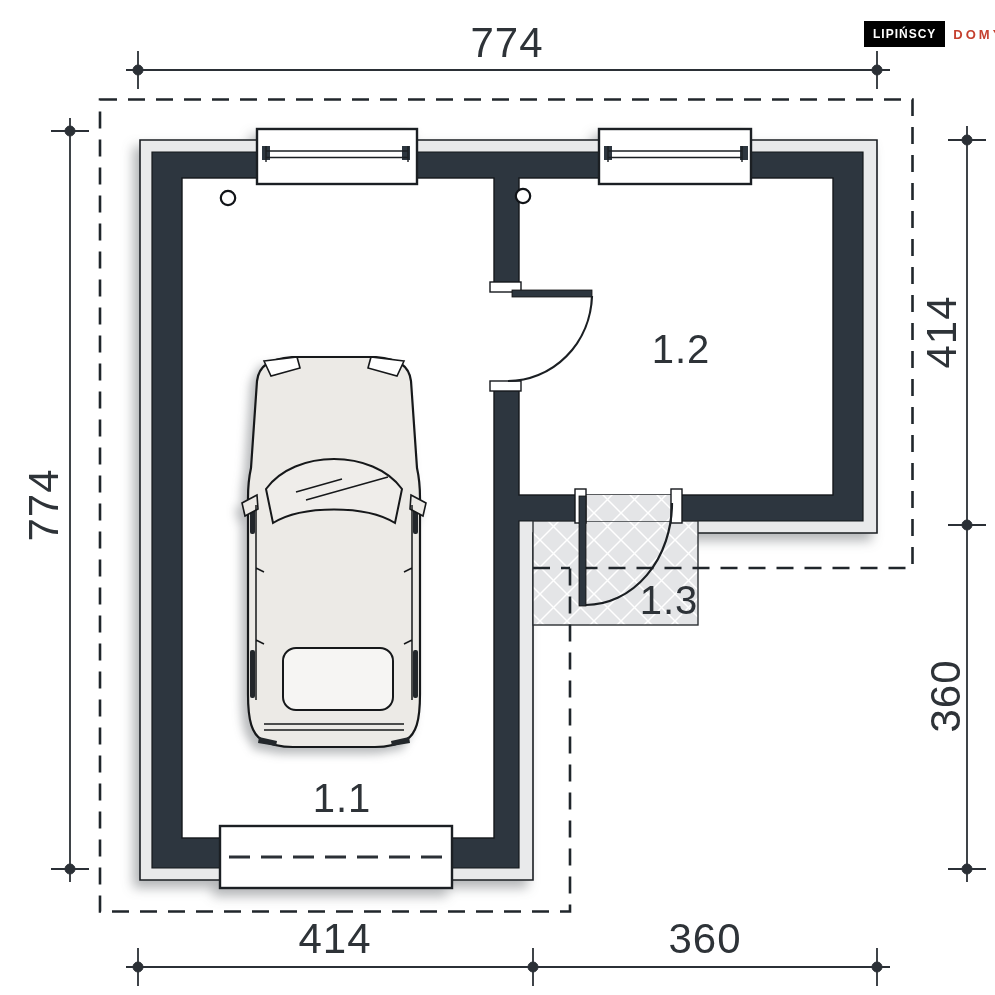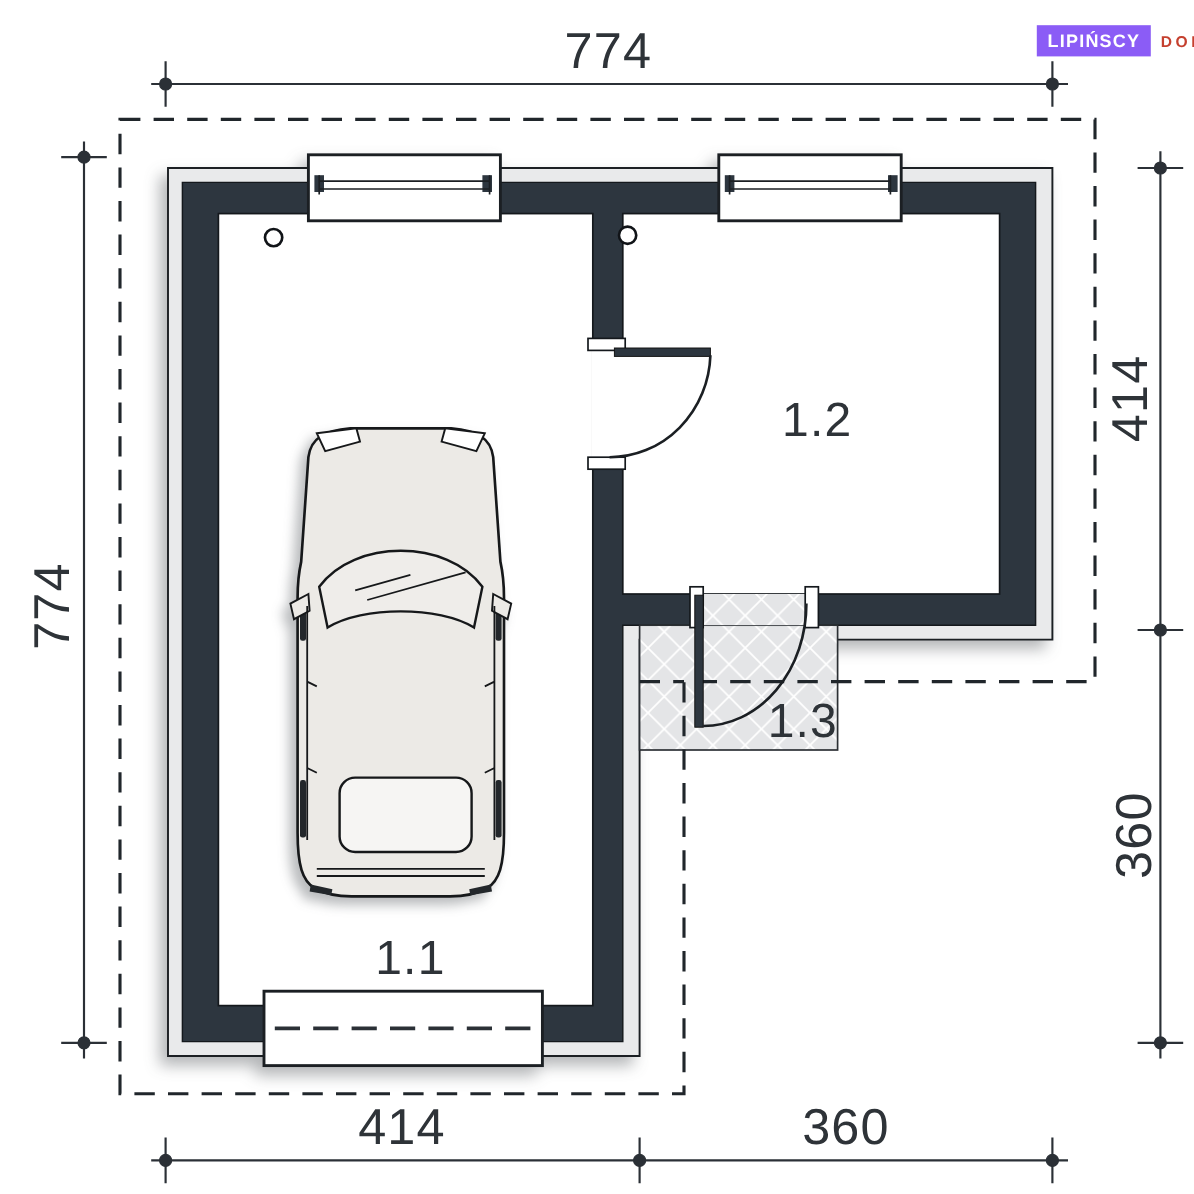--- a/index.html
+++ b/index.html
@@ -4,21 +4,21 @@
 <style>
   html,body{margin:0;padding:0;background:#fff;}
   .canvas{position:relative;width:995px;height:995px;background:#fff;overflow:hidden;
           font-family:"Liberation Sans",sans-serif;}
   svg{position:absolute;left:0;top:0;}
   .dim-text{font-family:"Liberation Sans",sans-serif;font-size:42px;fill:#2e3338;letter-spacing:1px;}
   .room-text{font-family:"Liberation Sans",sans-serif;font-size:40px;fill:#2e3338;letter-spacing:1px;}
   .shadow-walls{filter:drop-shadow(-6px 7px 6px rgba(55,60,66,.38));}
   .shadow-car{filter:drop-shadow(-6px 6px 5px rgba(55,60,66,.35));}
   .logo{position:absolute;left:864px;top:21px;height:26px;display:flex;align-items:stretch;}
-  .logo-box{background:#8b5cf6;color:#fff;font-size:15px;font-weight:bold;letter-spacing:1px;
+  .logo-box{background:#000000;color:#fff;font-size:12px;font-weight:bold;letter-spacing:1px;
             display:flex;align-items:center;padding:0 9px;}
   .logo-domy{color:#c5402f;font-size:13px;font-weight:bold;letter-spacing:3px;
              display:flex;align-items:center;margin-left:8px;}
 </style>
 </head>
 <body>
 
 <div class="canvas">
 
 <svg width="995" height="995" viewBox="0 0 995 995">

